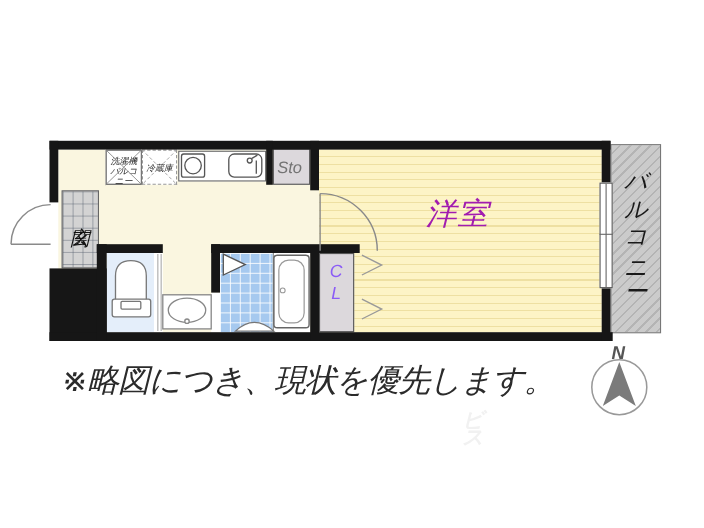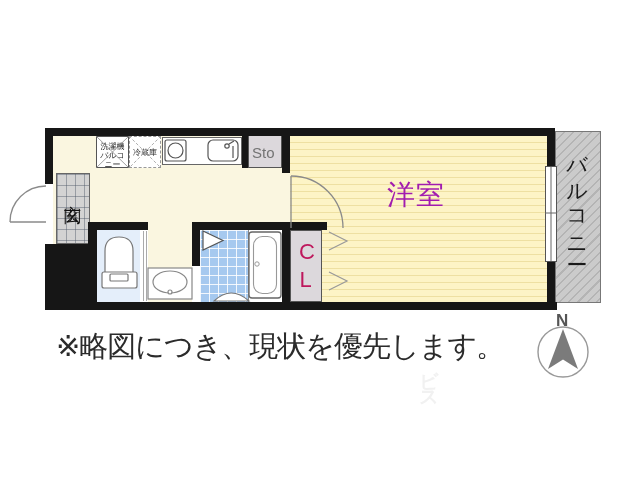--- a/index.html
+++ b/index.html
@@ -1,17 +1,17 @@
 <!DOCTYPE html>
 <html><head>
 <meta charset="utf-8">
 <style>
   html,body{margin:0;padding:0;background:#fff;}
   #stage{position:relative;width:640px;height:480px;background:#ffffff;overflow:hidden;
-         font-family:"Liberation Sans","DejaVu Sans",sans-serif;}
+         font-family:"Liberation Sans","DejaVu Sans",sans-serif;font-style:italic;}
   .abs{position:absolute;}
   
   .wall{position:absolute;background:#161616;}
   
   .floor-cream{background:#faf6e0;}
   .floor-room{background:repeating-linear-gradient(to bottom,#fdf4c6 0px,#fdf4c6 6px,#eee0a2 6px,#eee0a2 7px);}
   .floor-entrance{background-color:#d3d3d3;
     background-image:linear-gradient(rgba(80,90,105,.45) 1px,transparent 1px),
                      linear-gradient(90deg,rgba(80,90,105,.45) 1px,transparent 1px);
     background-size:9px 11px;border:1px solid #666;box-sizing:border-box;}
@@ -23,21 +23,21 @@
   .floor-gray{background:#dcd8dc;border:1px solid #555;box-sizing:border-box;}
   .floor-white{background:#ffffff;}
   .balcony{background:repeating-linear-gradient(135deg,#cbcbcb 0px,#cbcbcb 5px,#b4b4b4 5px,#b4b4b4 6.5px);
     border:1px solid #777;box-sizing:border-box;}
   
   .lbl{position:absolute;color:#111;line-height:1;}
   .vtext{writing-mode:vertical-rl;}
   .room-title{font-size:28px;color:#a21caf;text-align:center;line-height:1.08;letter-spacing:1px;}
   .tinylabel{font-size:8px;color:#222;text-align:center;line-height:1.15;letter-spacing:0;}
   .sto{font-size:15px;color:#737373;}
-  .cl{font-size:22px;color:#be185d;width:13px;word-break:break-all;line-height:1.25;text-align:center;}
+  .cl{font-size:16px;color:#8b5cf6;width:13px;word-break:break-all;line-height:1.25;text-align:center;}
   .note{font-size:29px;color:#2b2b2b;letter-spacing:-1px;white-space:nowrap;z-index:3;}
   .wm-large{font-size:57px;font-weight:bold;color:#f1f1f1;letter-spacing:0;white-space:nowrap;z-index:1;}
   .wm-small{font-size:19px;font-weight:bold;color:#f1f1f1;z-index:1;}
   .north{font-size:17px;font-weight:bold;color:#555;}
   svg{position:absolute;left:0;top:0;pointer-events:none;}
 </style>
 </head>
 <body>
 
 <div id="stage">

